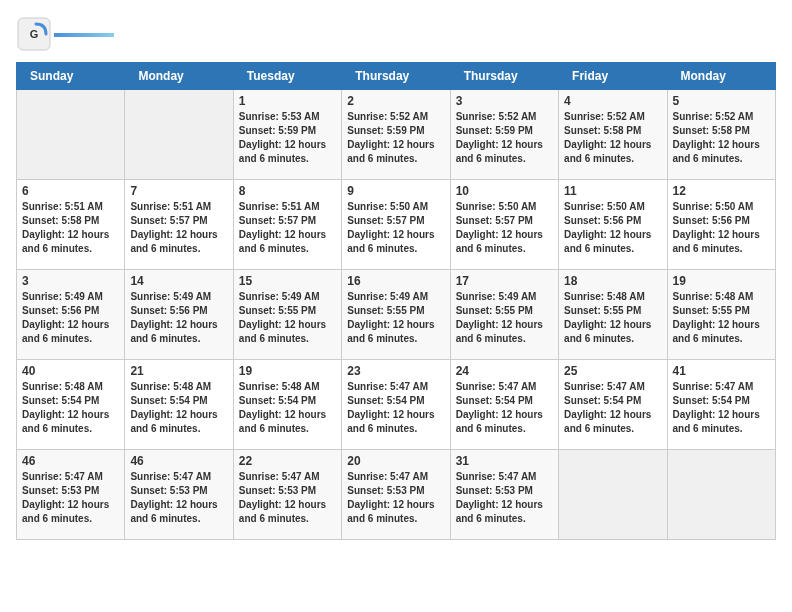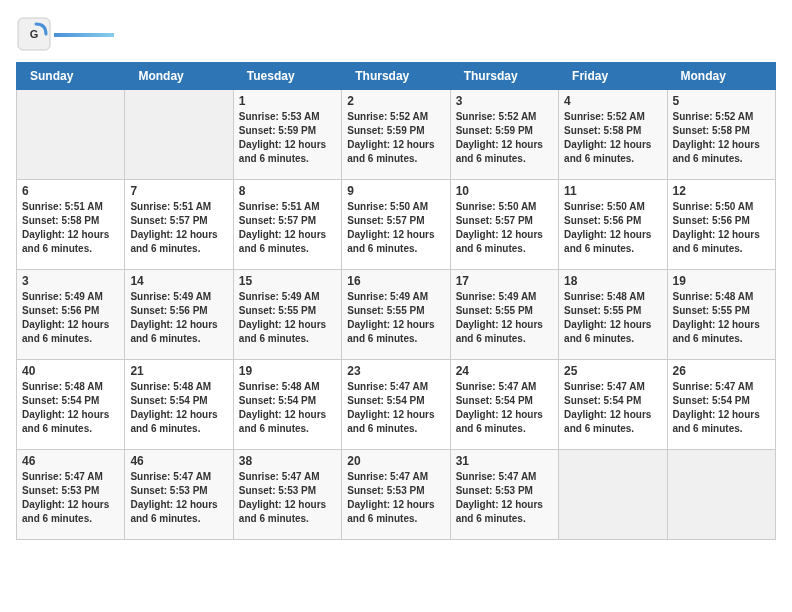--- a/index.html
+++ b/index.html
@@ -325,21 +325,21 @@
         </td>
         <td>
           <span class="day-num">25</span>
         <div class="cell-content">
           <span>Sunrise: 5:47 AM</span><br>
           <span>Sunset: 5:54 PM</span><br>
           <span>Daylight: 12 hours and 6 minutes.</span>
         </div>
         </td>
         <td>
-          <span class="day-num">26</span>
+          <span class="day-num">41</span>
         <div class="cell-content">
           <span>Sunrise: 5:47 AM</span><br>
           <span>Sunset: 5:54 PM</span><br>
           <span>Daylight: 12 hours and 6 minutes.</span>
         </div>
         </td>
       </tr>
       <tr>
         <td>
           <span class="day-num">46</span>
@@ -351,21 +351,21 @@
         </td>
         <td>
           <span class="day-num">46</span>
         <div class="cell-content">
           <span>Sunrise: 5:47 AM</span><br>
           <span>Sunset: 5:53 PM</span><br>
           <span>Daylight: 12 hours and 6 minutes.</span>
         </div>
         </td>
         <td>
-          <span class="day-num">38</span>
+          <span class="day-num">22</span>
         <div class="cell-content">
           <span>Sunrise: 5:47 AM</span><br>
           <span>Sunset: 5:53 PM</span><br>
           <span>Daylight: 12 hours and 6 minutes.</span>
         </div>
         </td>
         <td>
           <span class="day-num">20</span>
         <div class="cell-content">
           <span>Sunrise: 5:47 AM</span><br>

